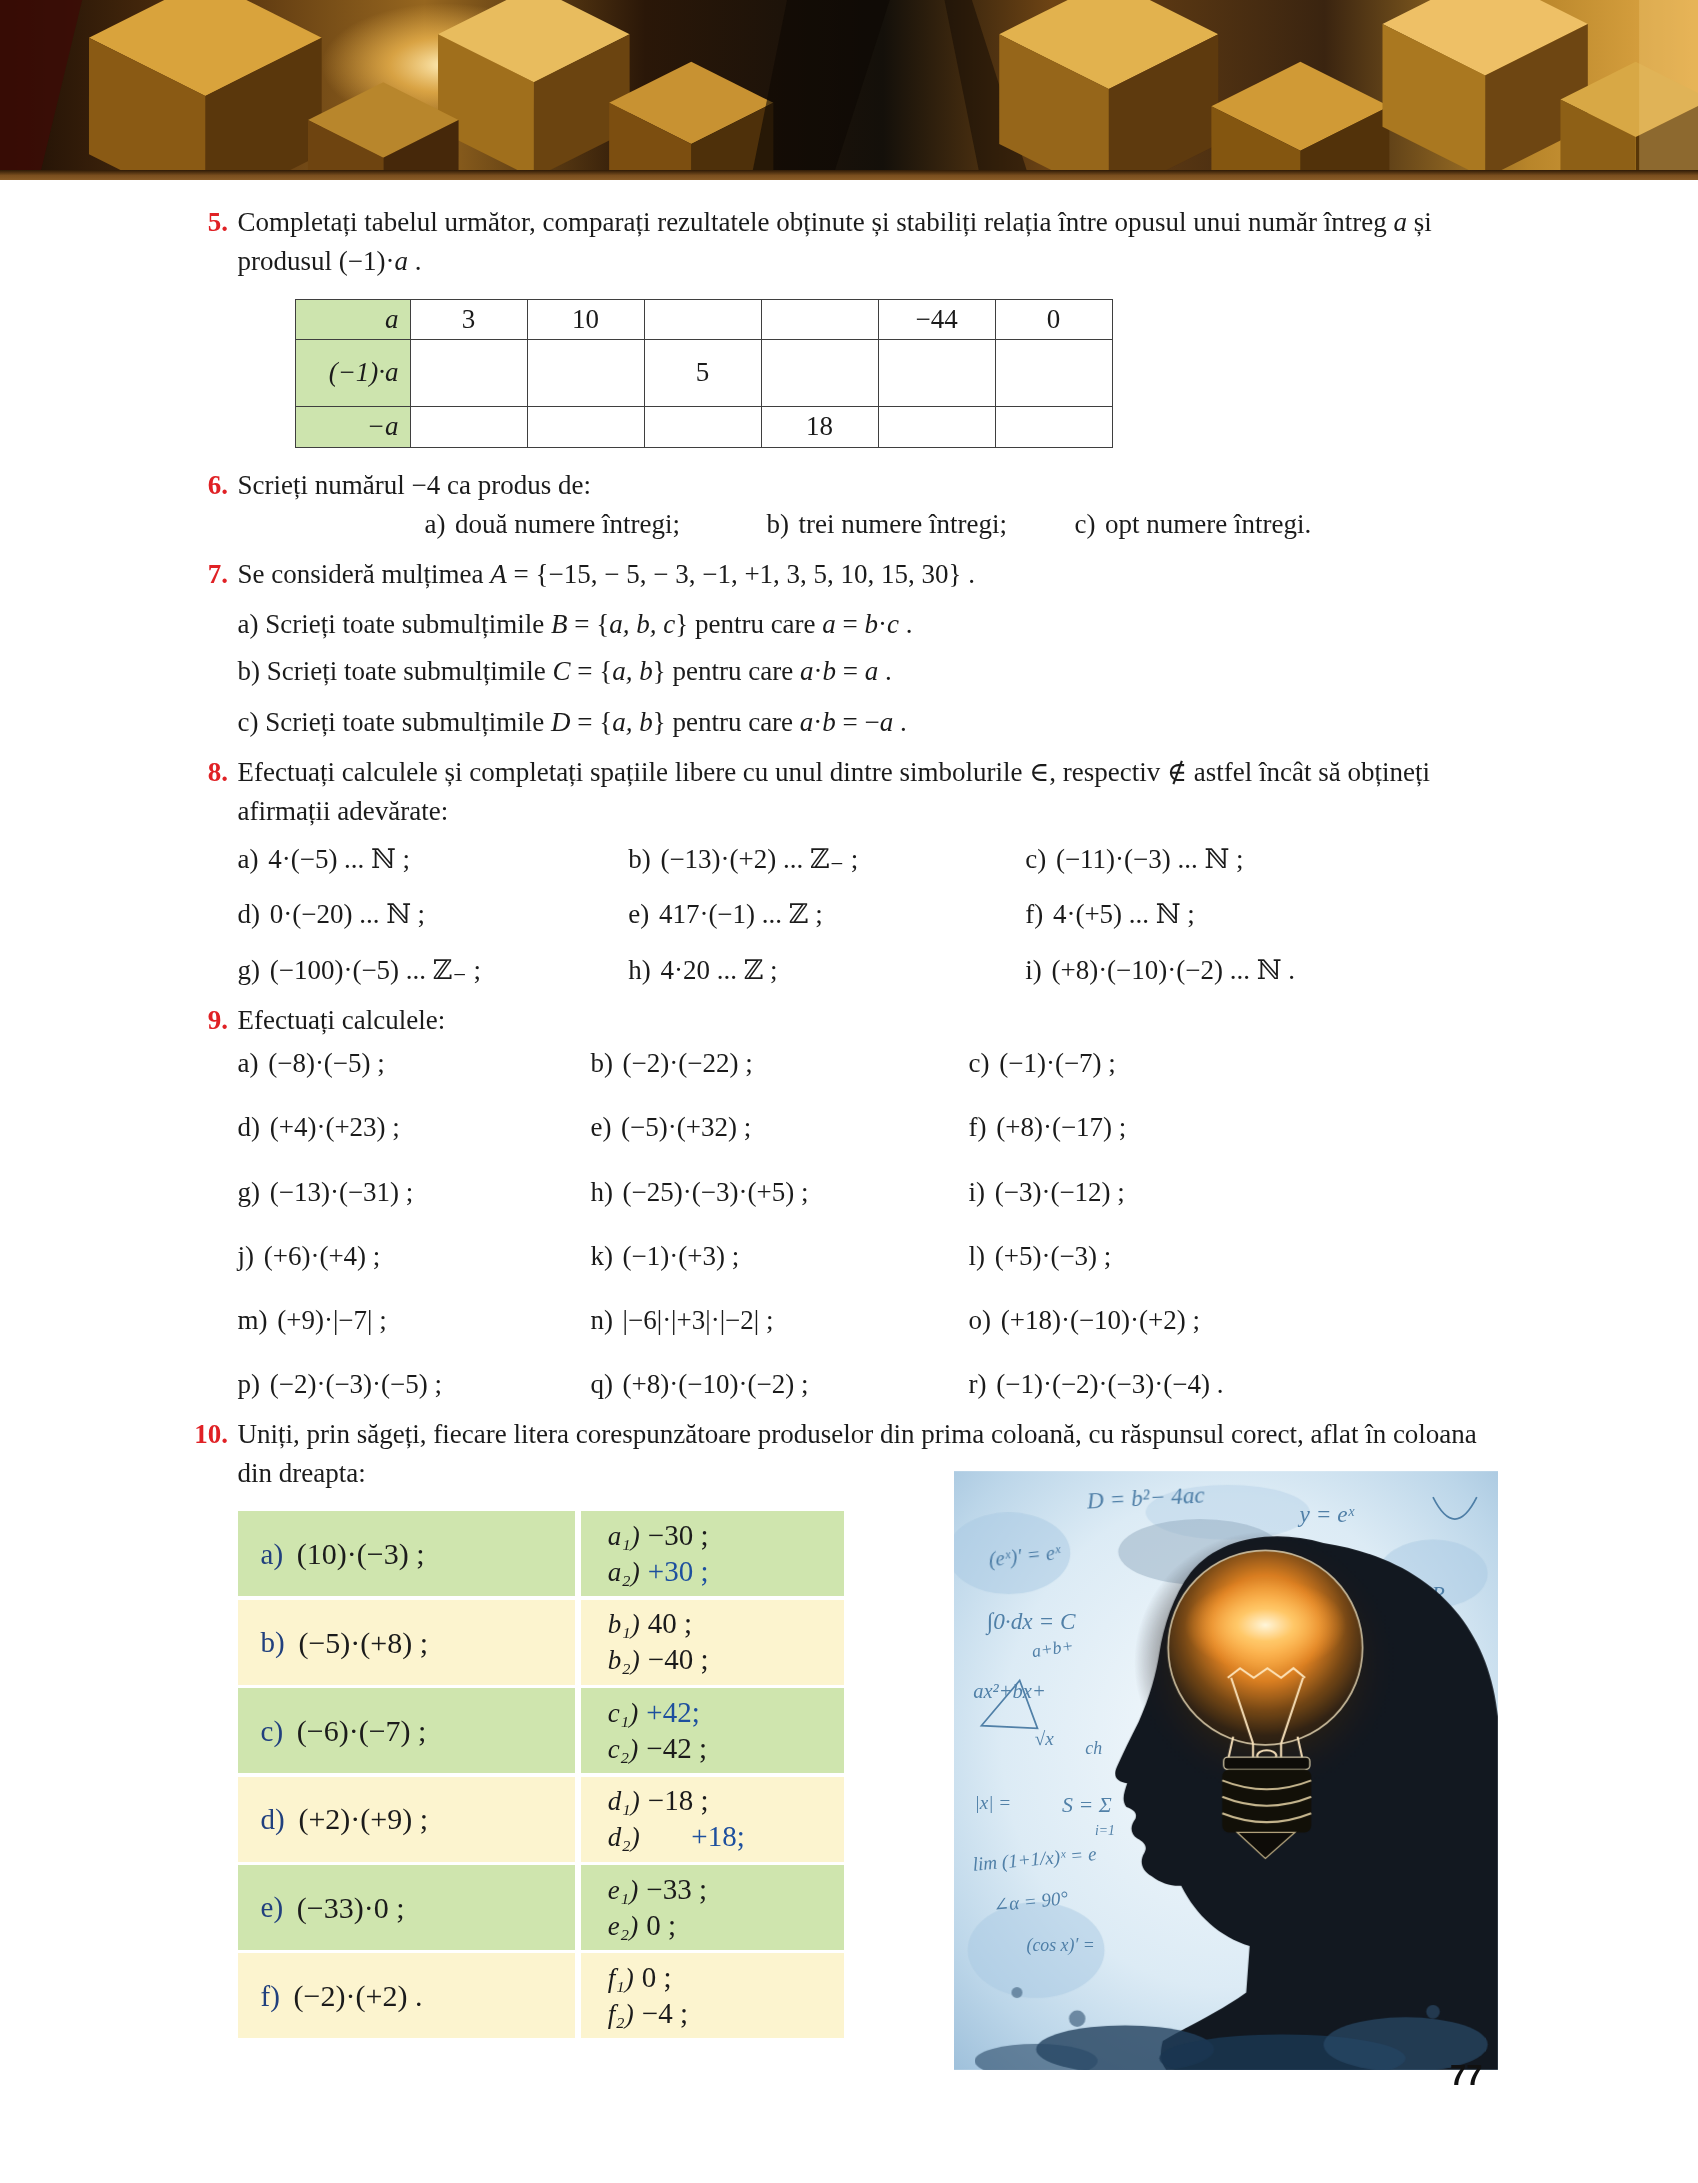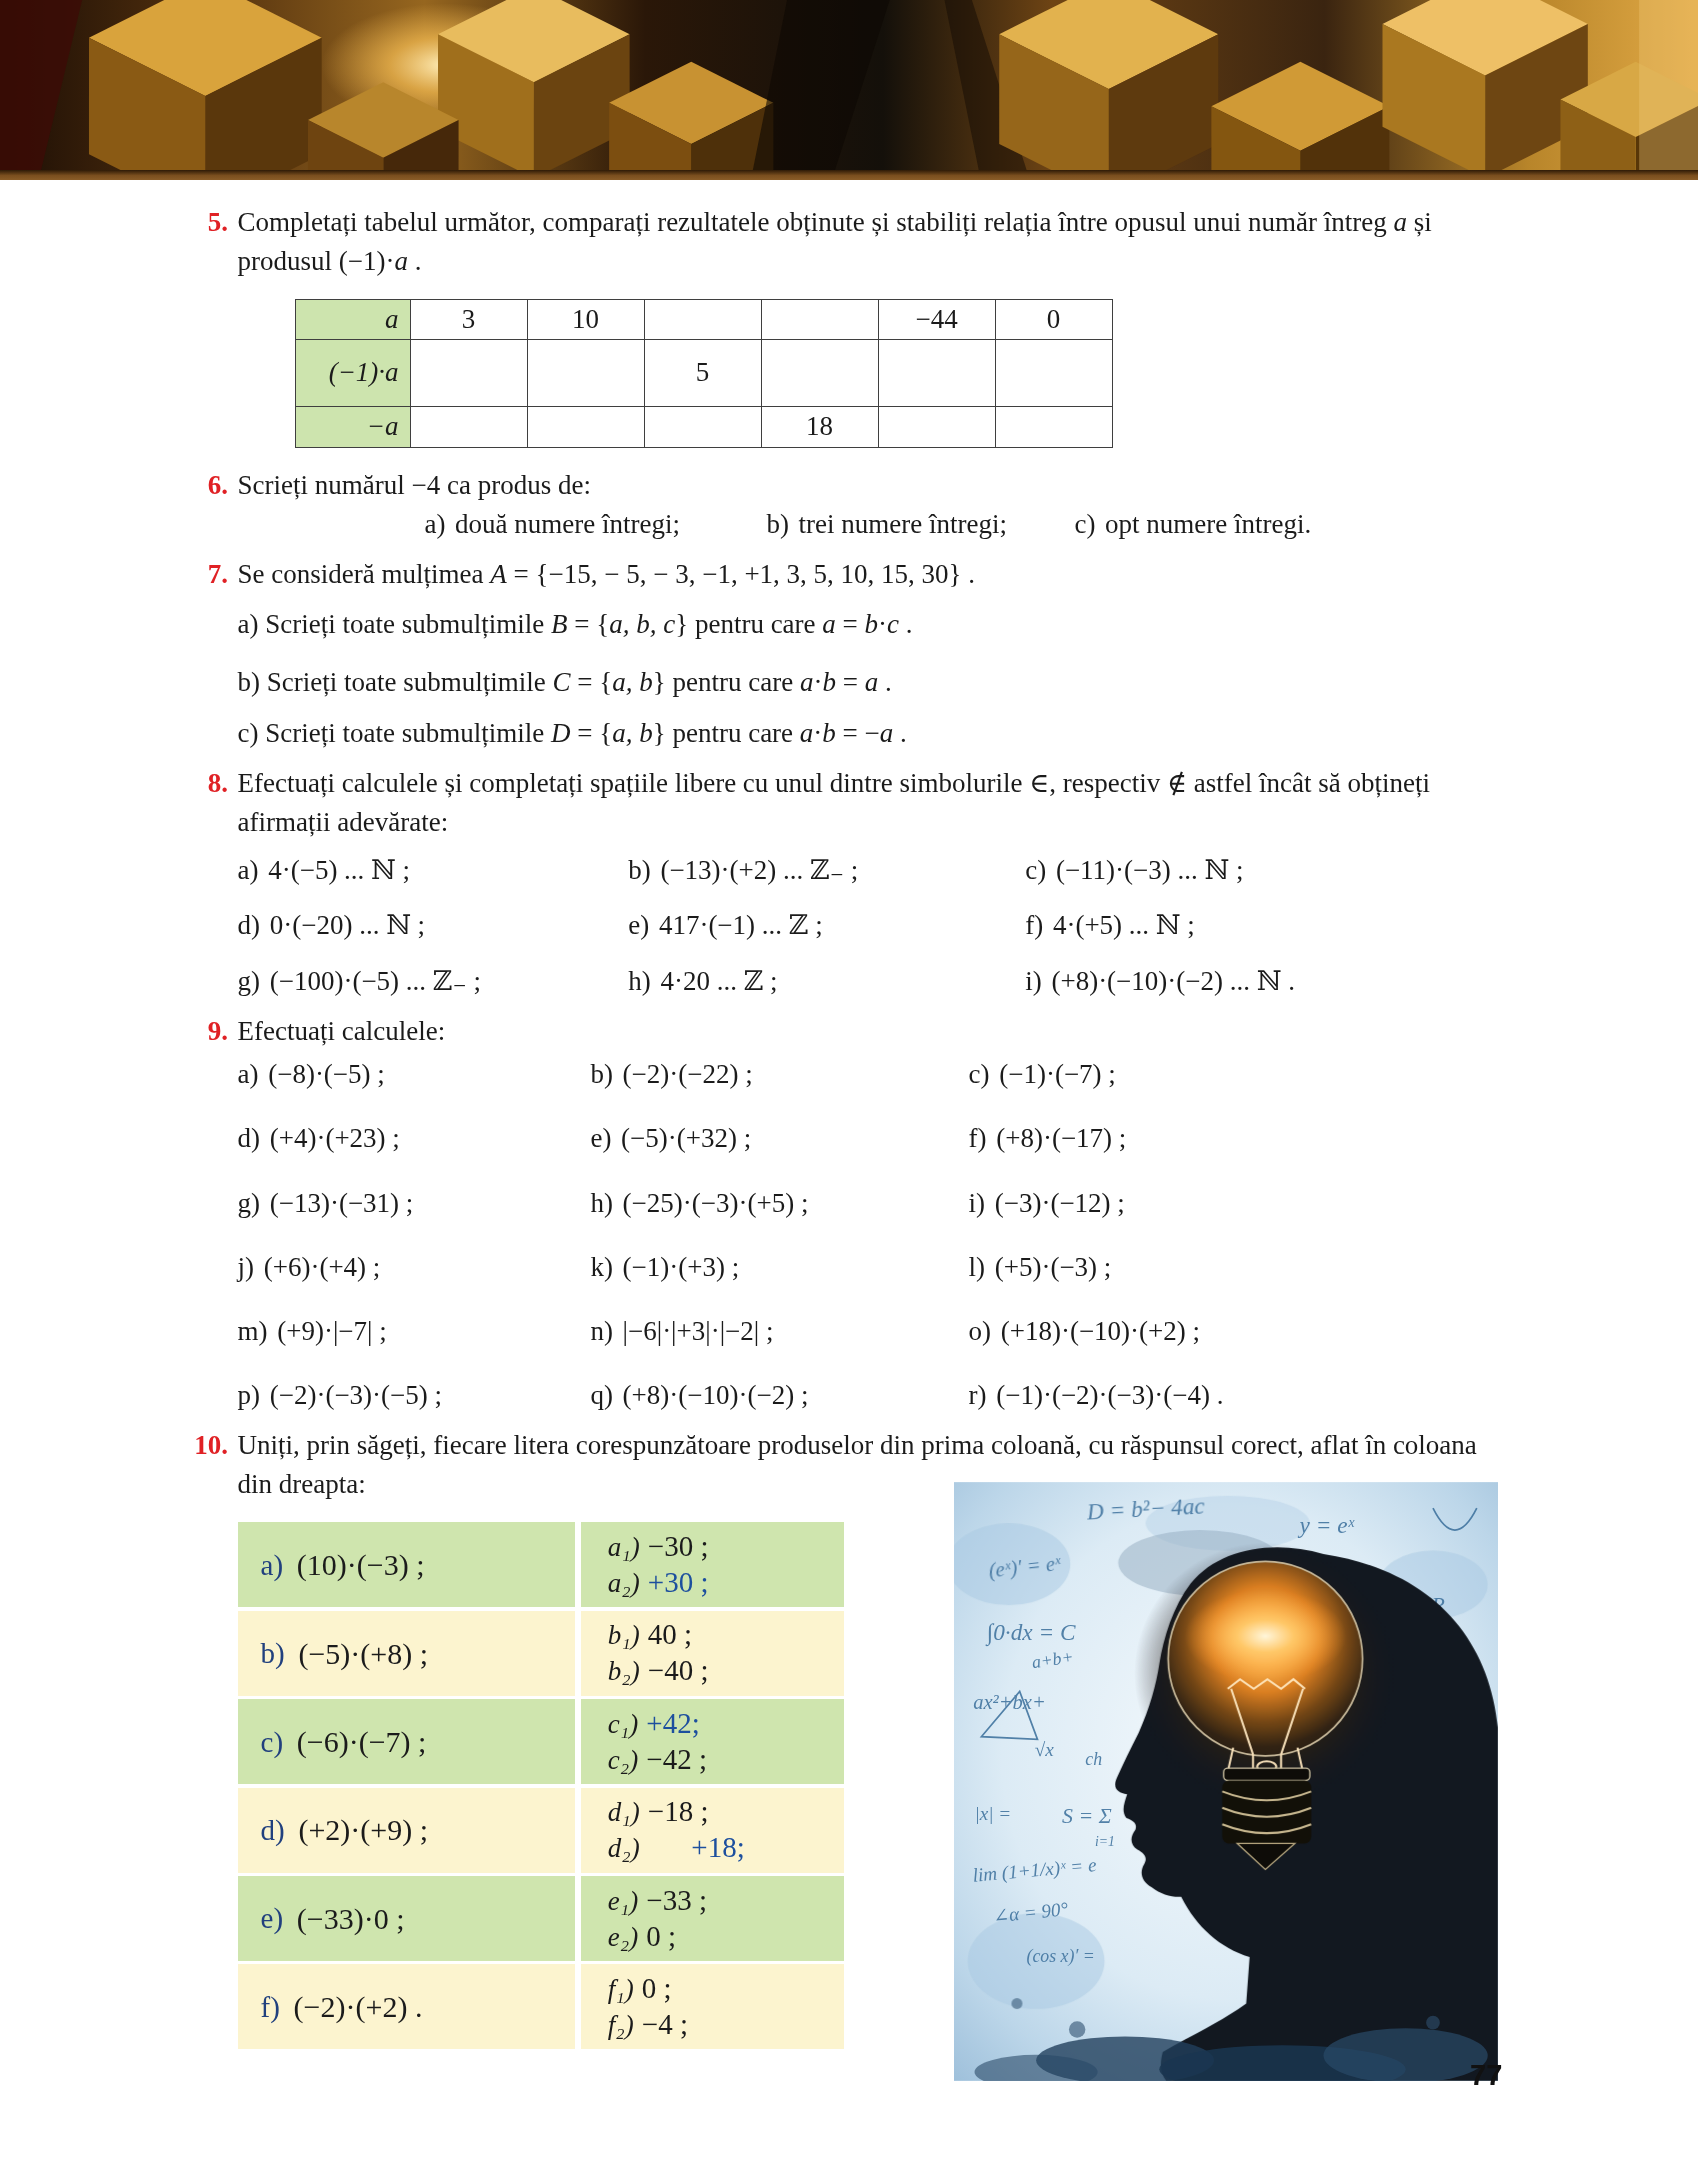--- a/index.html
+++ b/index.html
@@ -40,21 +40,21 @@
   .rcell{flex:1;display:flex;flex-direction:column;justify-content:center;gap:4.1px;padding-left:27px;box-sizing:border-box;}
   .g .lcell,.g .rcell{background:#cfe5ae;}
   .y .lcell,.y .rcell{background:#fcf4cf;}
   .rlab{color:#21407e;font-size:29px;}
   .rexpr{font-size:30px;}
   .ans{line-height:1.1;}
   .alab{font-style:italic;font-size:27px;margin-right:8.2px;}
   .aval{font-size:29px;text-align:center;}
   .blue{color:#1d4f9e;}
   .illu{margin-left:auto;margin-top:-40px;flex:0 0 544px;}
-  .pagenum{position:absolute;top:2059px;left:1450px;font-family:"Liberation Sans","DejaVu Sans",sans-serif;font-weight:700;font-size:29px;color:#111;margin-left:20px;}
+  .pagenum{position:absolute;top:2059px;left:1450px;font-family:"Liberation Sans","DejaVu Sans",sans-serif;font-weight:700;font-size:29px;color:#111;}
 </style>
 </head>
 <body>
 
 <div class="banner">
   <svg viewBox="0 0 2481 248" preserveAspectRatio="none">
     <defs>
       <linearGradient id="bbg" x1="0" y1="0" x2="1" y2="0">
         <stop offset="0" stop-color="#1c0e05"></stop>
           <stop offset="0.12" stop-color="#52300e"></stop>
@@ -174,21 +174,21 @@
         <div class="li"><span class="lab">c)</span><span>opt numere întregi.</span></div>
       </div>
     </div>
   </div>
 
   <div class="problem">
     <span class="pnum">7.</span>
     <div class="pbody">
       <div><span>Se consideră mulțimea </span><span class="i">A</span><span> = {−15, − 5, − 3, −1, +1, 3, 5, 10, 15, 30} .</span></div>
       <div style="margin-top:11px;"><span>a) Scrieți toate submulțimile </span><span class="i">B</span><span> = {</span><span class="i">a, b, c</span><span>} pentru care </span><span class="i">a</span><span> = </span><span class="i">b</span><span>·</span><span class="i">c</span><span> .</span></div>
-      <div style="margin-top:19px;"><span>b) Scrieți toate submulțimile </span><span class="i">C</span><span> = {</span><span class="i">a, b</span><span>} pentru care </span><span class="i">a</span><span>·</span><span class="i">b</span><span> = </span><span class="i">a</span><span> .</span></div>
+      <div style="margin-top:8px;"><span>b) Scrieți toate submulțimile </span><span class="i">C</span><span> = {</span><span class="i">a, b</span><span>} pentru care </span><span class="i">a</span><span>·</span><span class="i">b</span><span> = </span><span class="i">a</span><span> .</span></div>
       <div style="margin-top:11px;"><span>c) Scrieți toate submulțimile </span><span class="i">D</span><span> = {</span><span class="i">a, b</span><span>} pentru care </span><span class="i">a</span><span>·</span><span class="i">b</span><span> = −</span><span class="i">a</span><span> .</span></div>
     </div>
   </div>
 
   <div class="problem">
     <span class="pnum">8.</span>
     <div class="pbody">
       <div><span>Efectuați calculele și completați spațiile libere cu unul dintre simbolurile ∈, respectiv ∉ astfel încât să obțineți afirmații adevărate:</span></div>
       <div class="cols8">
         <div class="li"><span class="lab">a)</span><span class="expr">4·(−5) ... ℕ ;</span></div>

